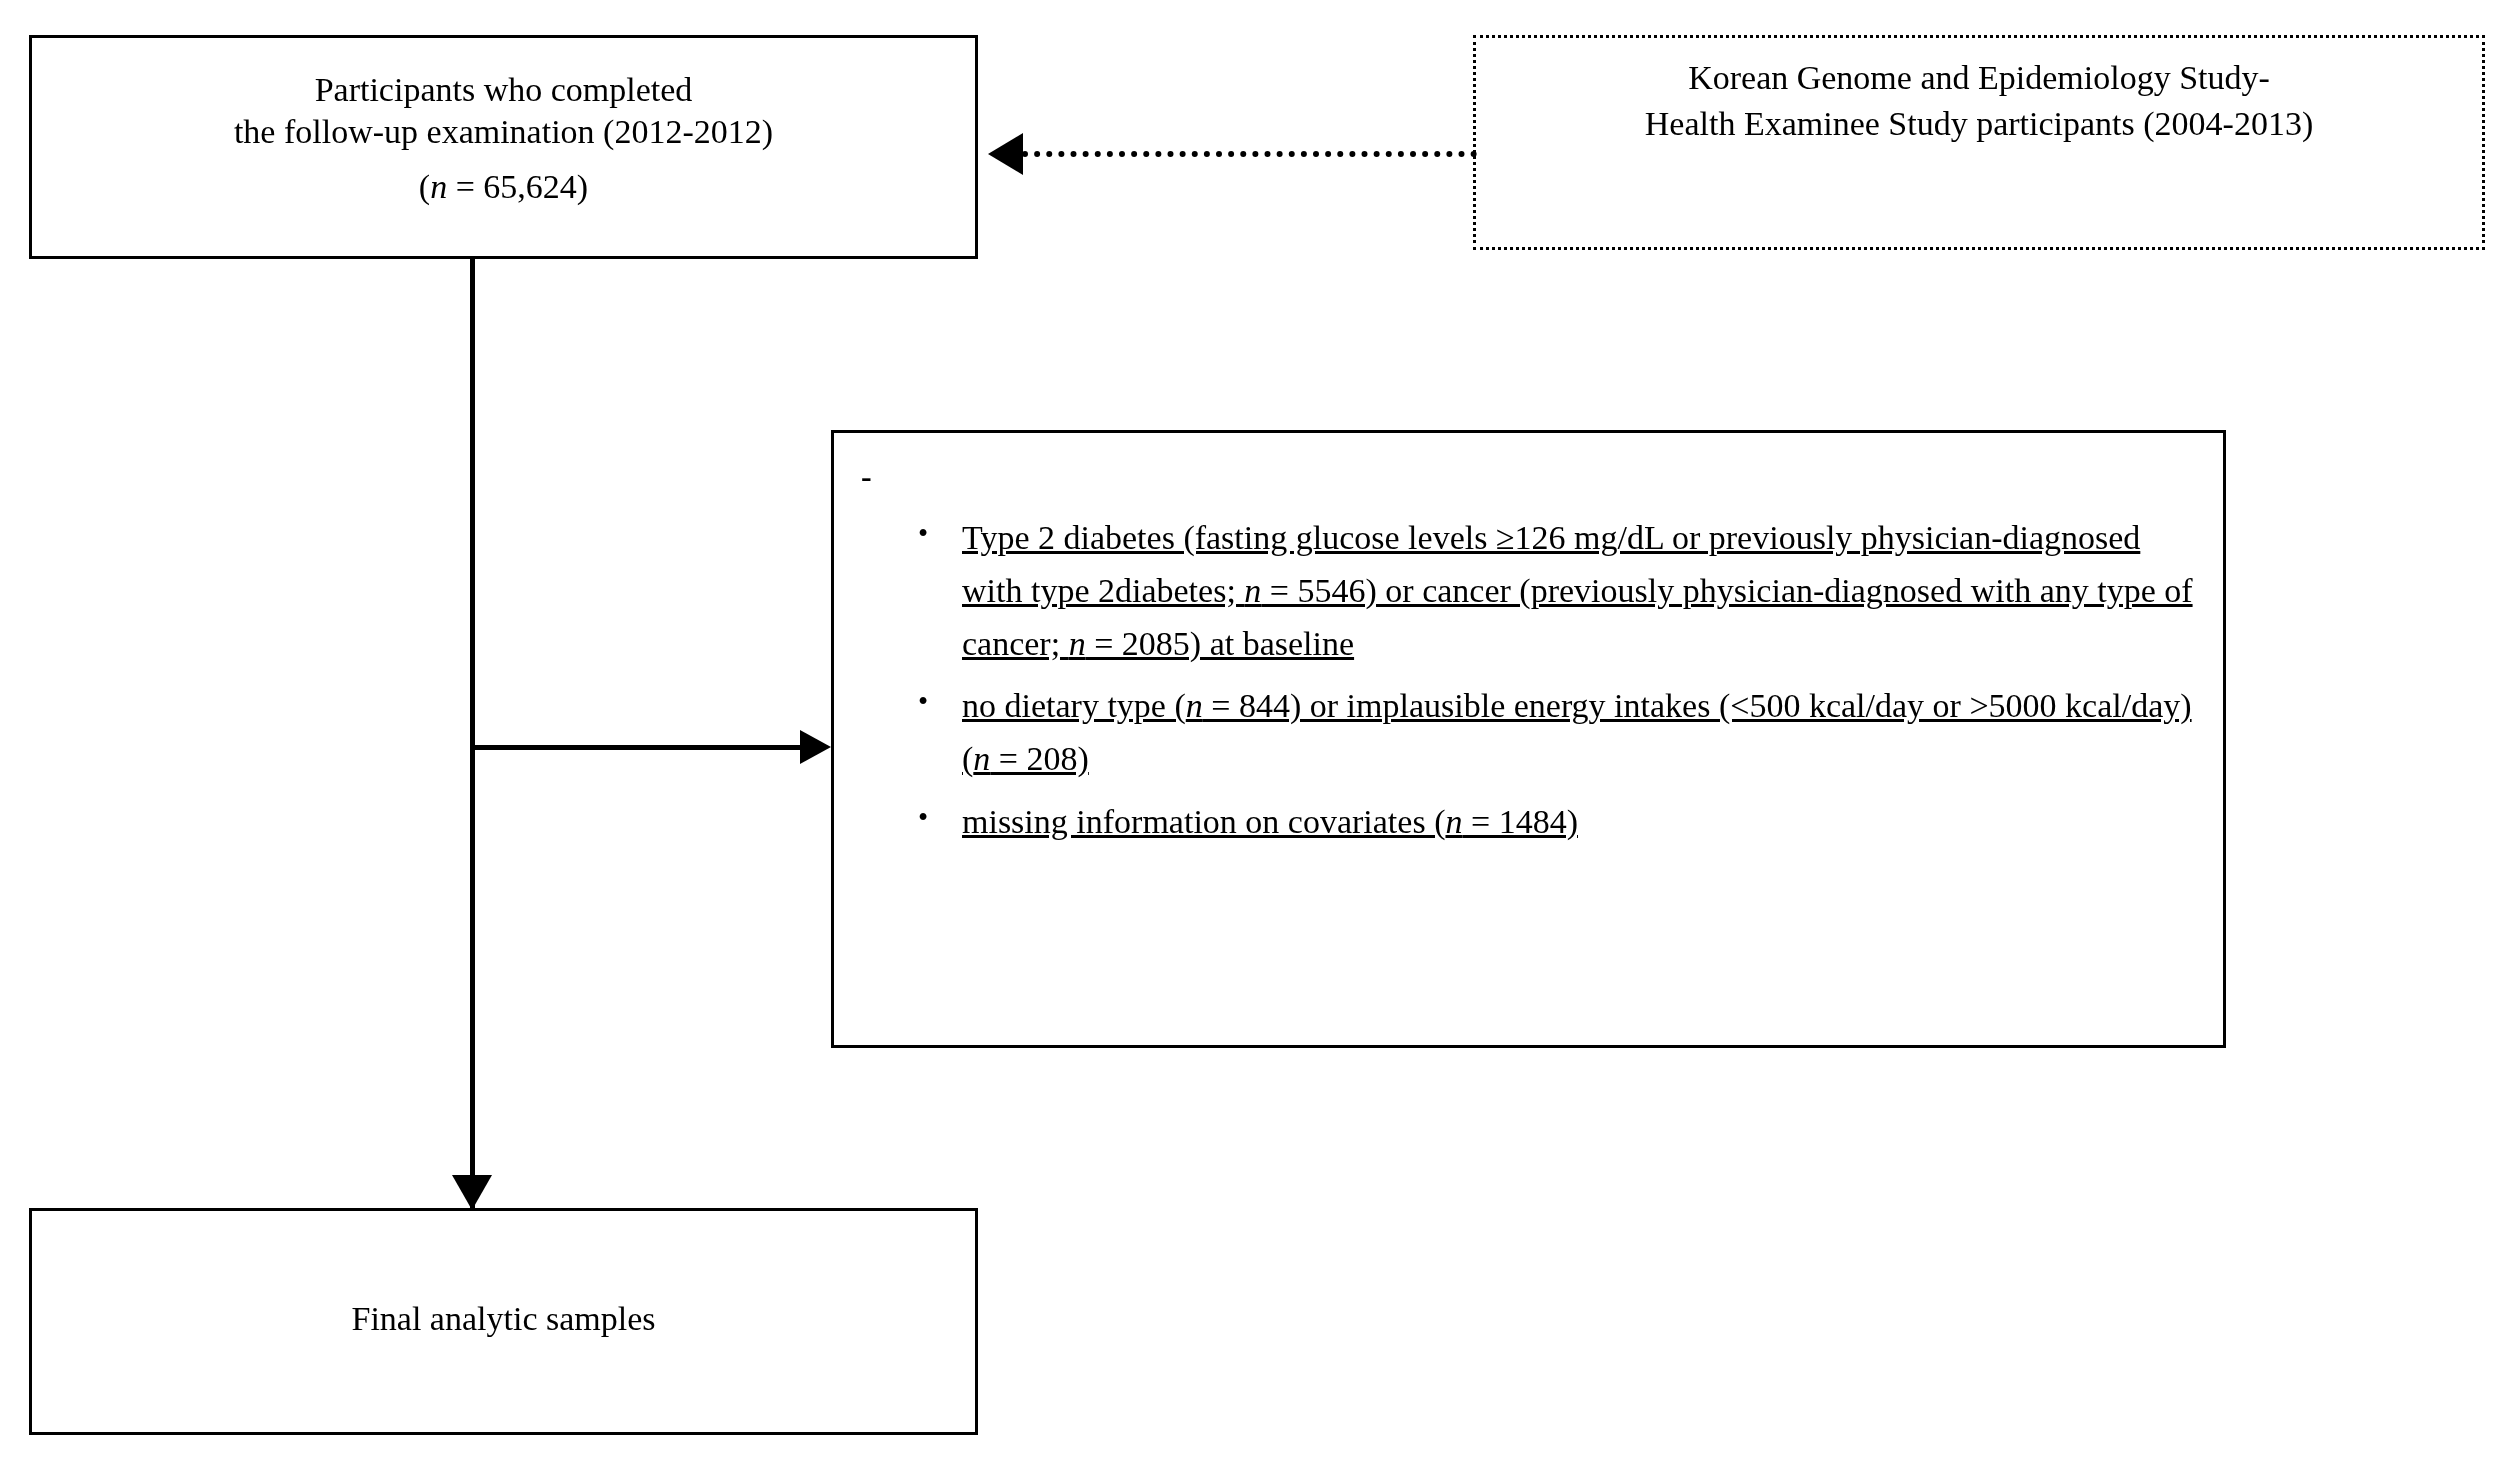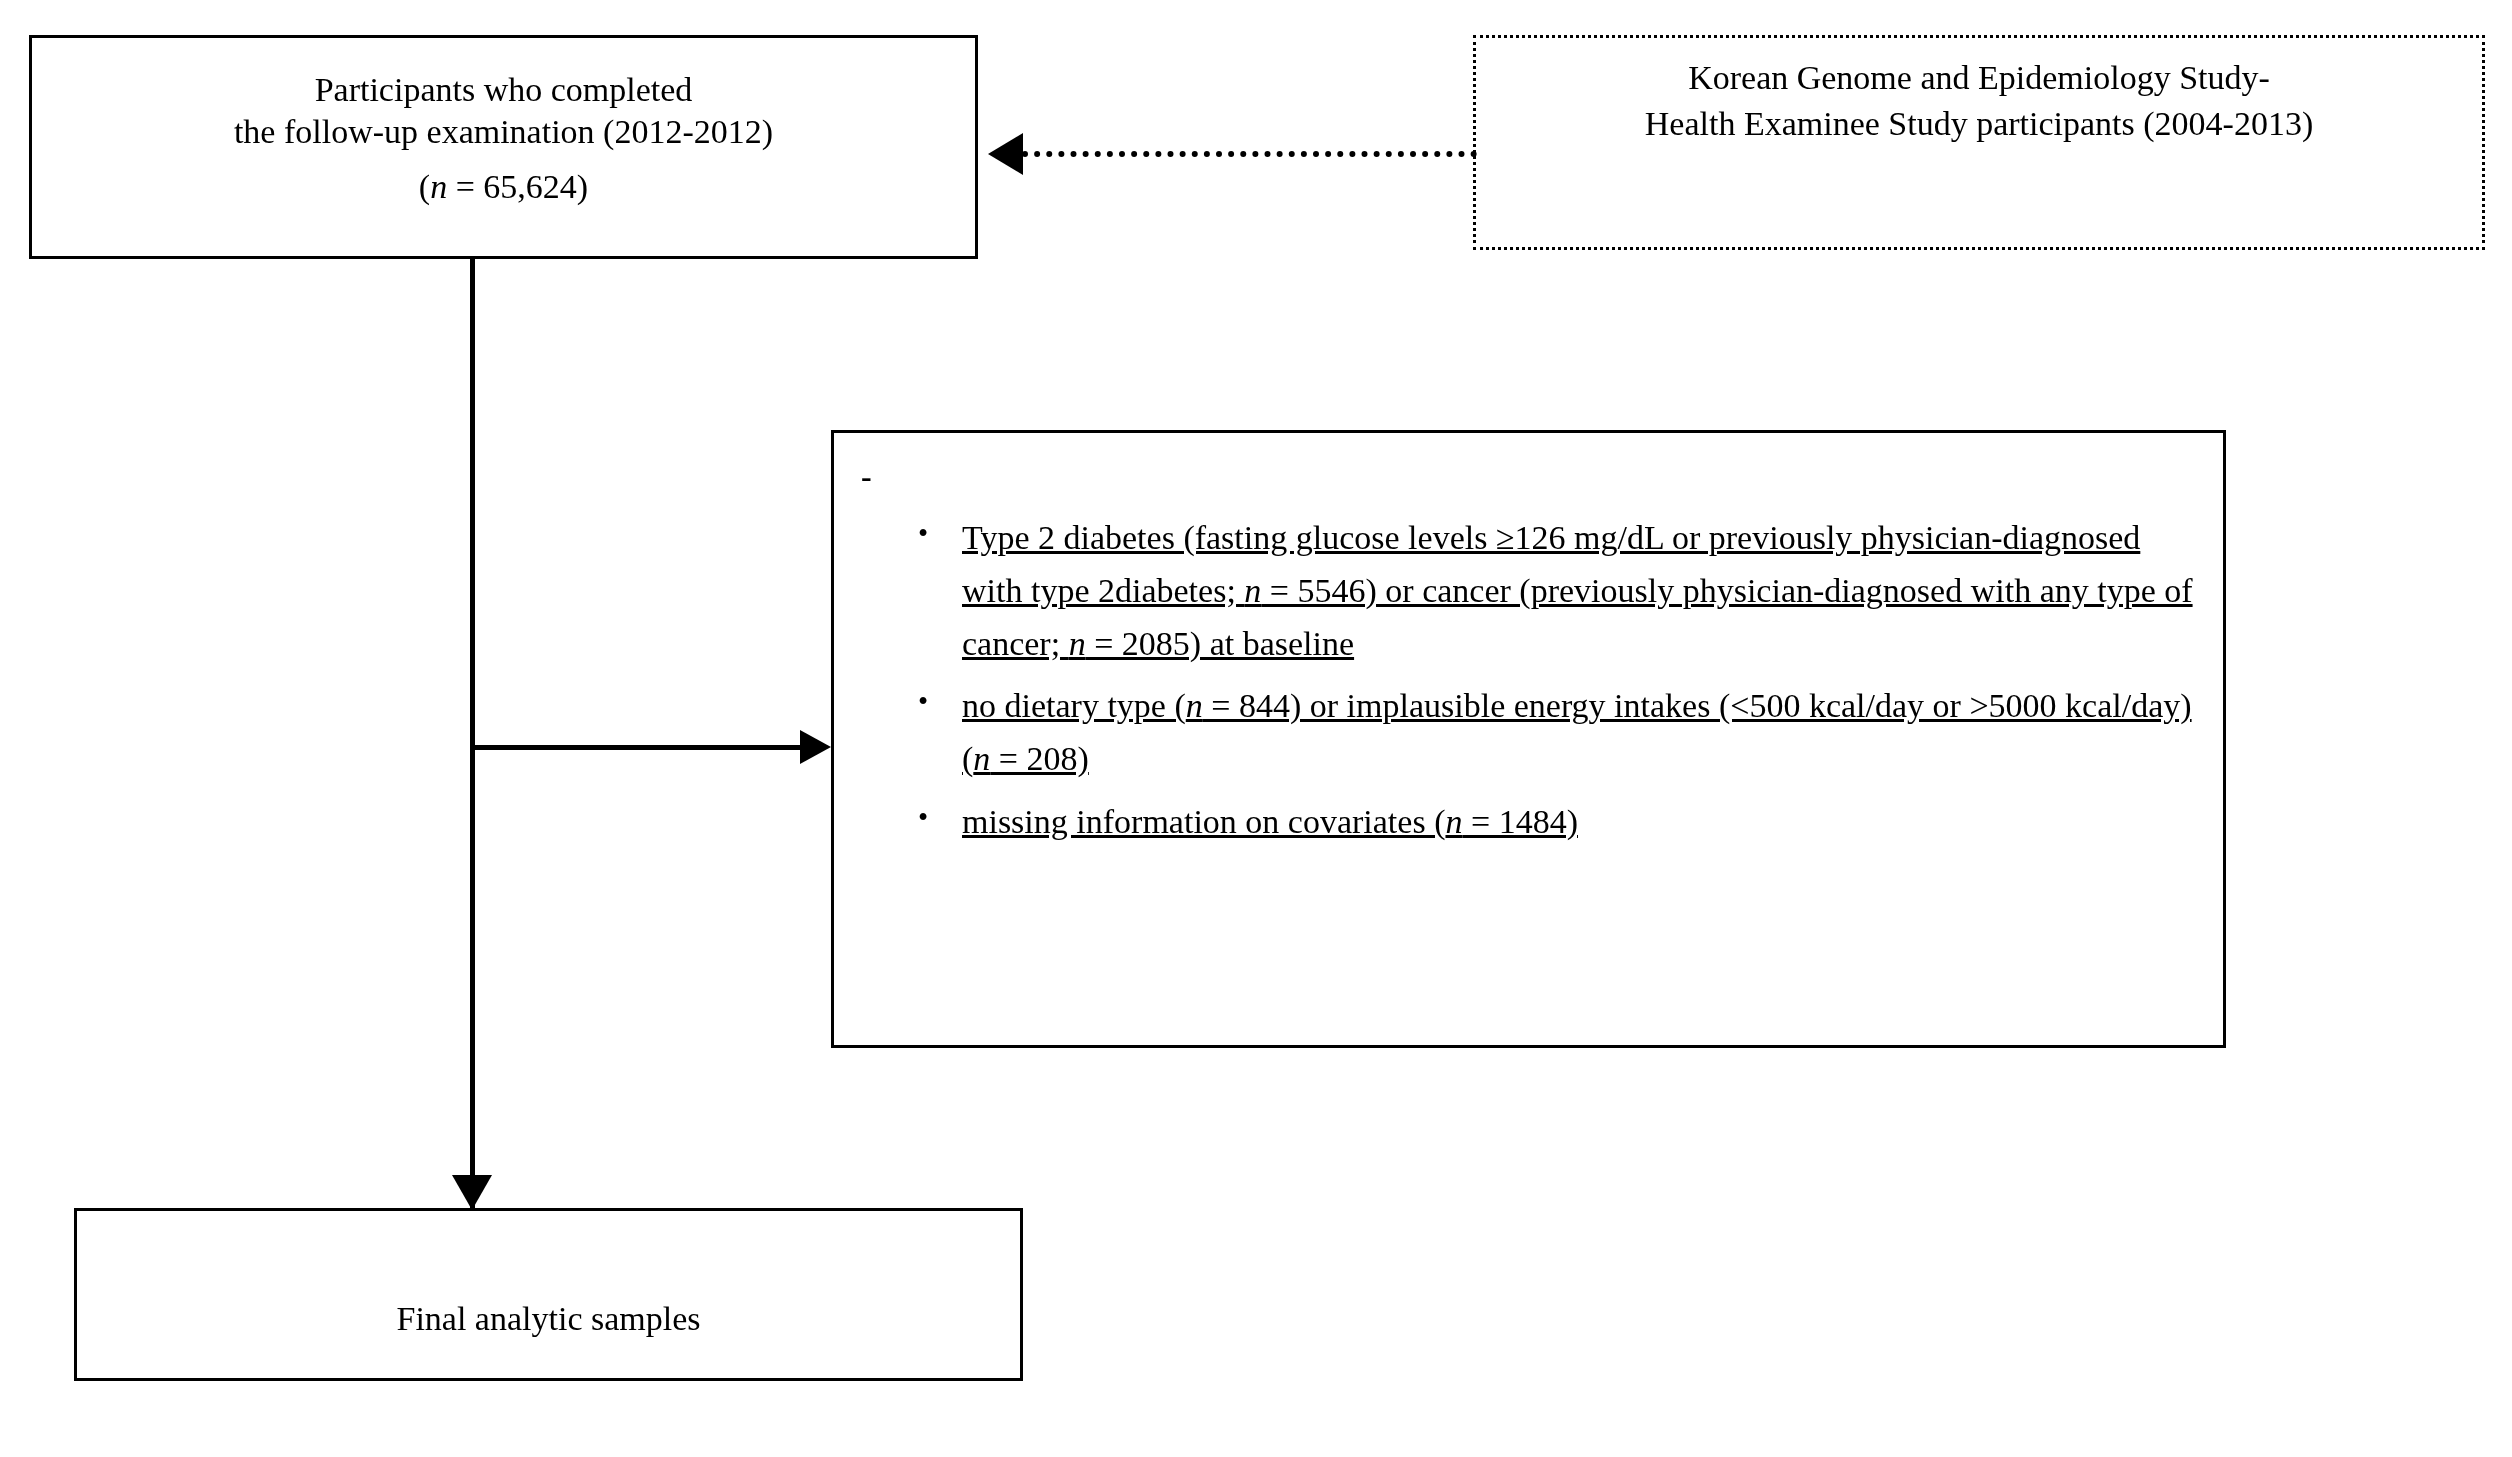--- a/index.html
+++ b/index.html
@@ -162,18 +162,18 @@
 
     </div>
   </div>
 
   <div class="conn v-line" style="left:470px; top:259px; height:951px;"></div>
   <div class="arrowhead arrow-down" style="left:452px; top:1175px;"></div>
 
   <div class="conn h-line" style="left:470px; top:745px; width:331px;"></div>
   <div class="arrowhead arrow-right" style="left:800px; top:730px;"></div>
 
-  <div class="box box-solid" style="left:29px; top:1208px; width:949px; height:173px;margin-left:45px;">
+  <div class="box box-solid" style="left:29px; top:1208px; width:949px; height:227px;">
     <div class="centered-text" style="top:87px;">Final analytic samples</div>
   </div>
 
 </div>
 
 
 </body></html>

